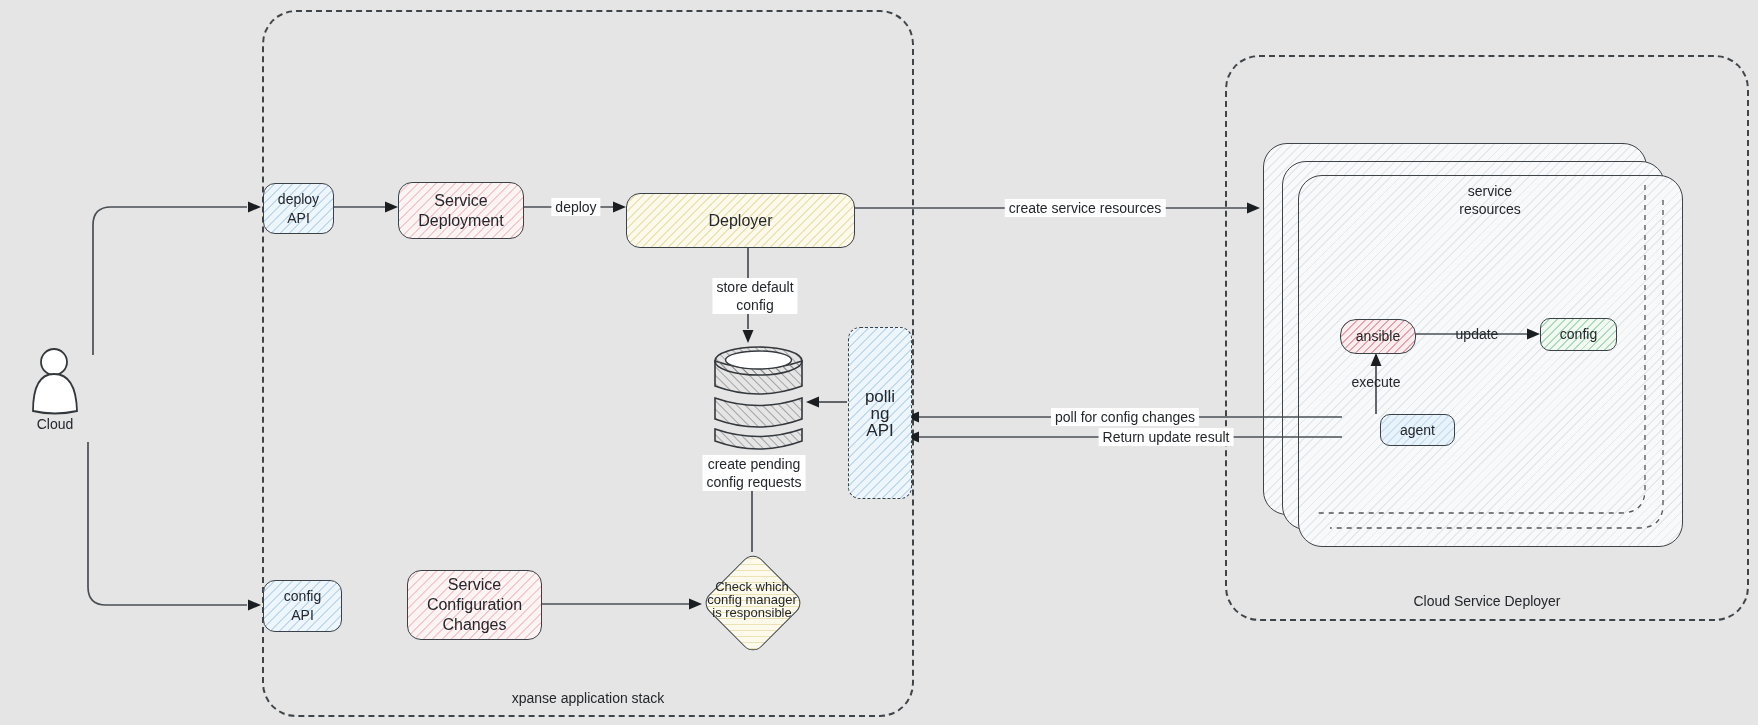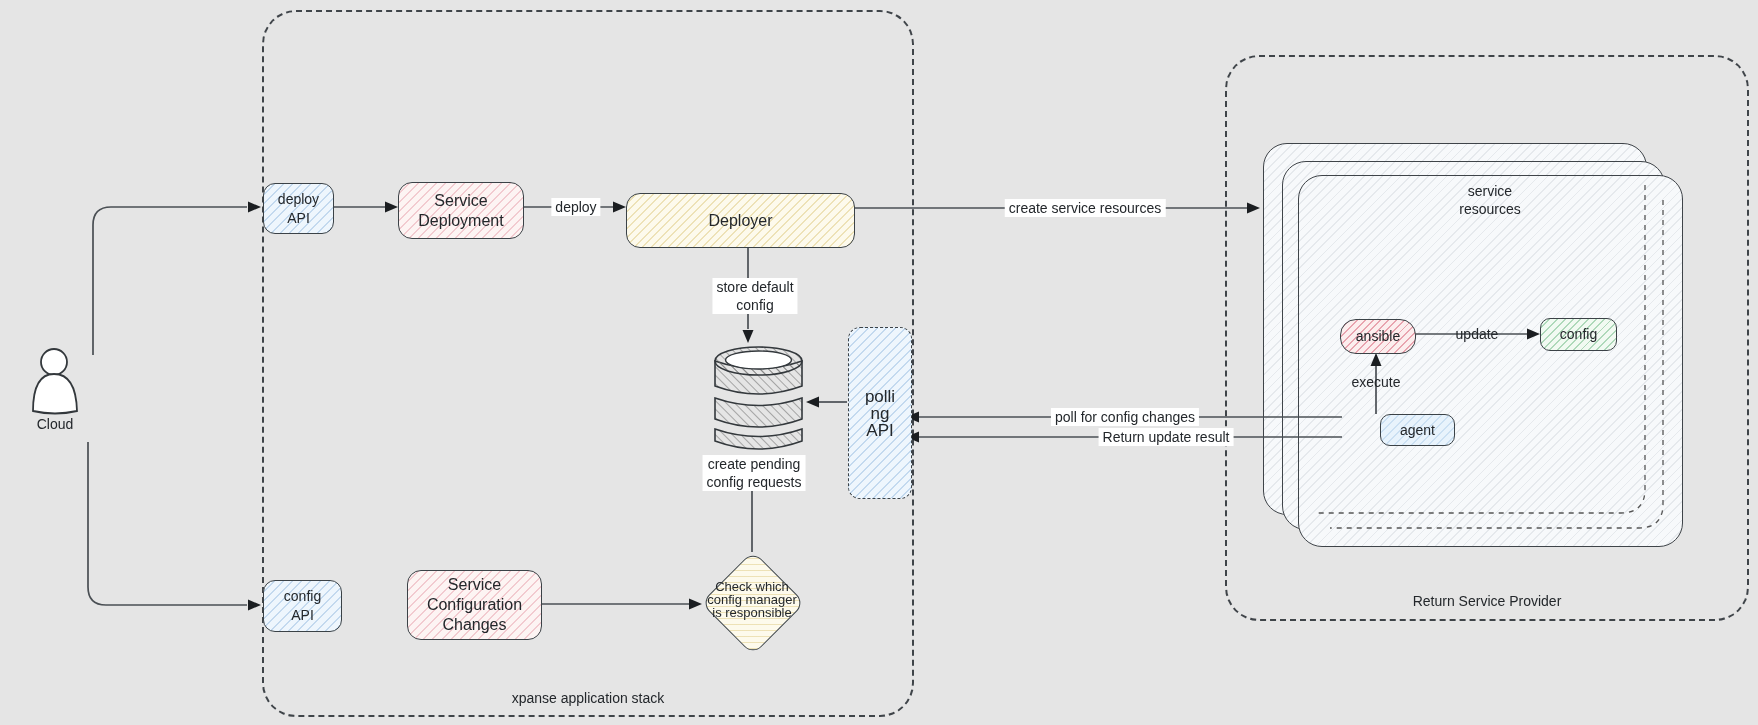--- a/index.html
+++ b/index.html
@@ -122,21 +122,21 @@
   <div class="diamond-label">Check which
 config manager
 is responsible</div>
 
   <div class="node h-red" style="left:1340px;top:319px;width:74px;height:33px;border-radius:16px;">ansible</div>
   <div class="node h-green" style="left:1540px;top:318px;width:75px;height:31px;border-radius:10px;">config</div>
   <div class="node h-agent" style="left:1342px;top:414px;width:73px;height:30px;border-radius:10px;">agent</div>
 
   <div class="lbl" style="left:55px;top:424px;">Cloud</div>
   <div class="lbl" style="left:588px;top:698px;">xpanse application stack</div>
-  <div class="lbl" style="left:1487px;top:601px;">Return Service Provider</div>
+  <div class="lbl" style="left:1487px;top:601px;">Cloud Service Deployer</div>
   <div class="lbl" style="left:1490px;top:200px;">service
 resources</div>
 
   <div class="lbl online" style="left:576px;top:207px;">deploy</div>
   <div class="lbl online" style="left:1057px;top:208px;margin-left:28px;">create service resources</div>
   <div class="lbl online" style="left:755px;top:296px;">store default
 config</div>
   <div class="lbl online" style="left:754px;top:473px;">create pending
 config requests</div>
   <div class="lbl online" style="left:1125px;top:417px;">poll for config changes</div>

